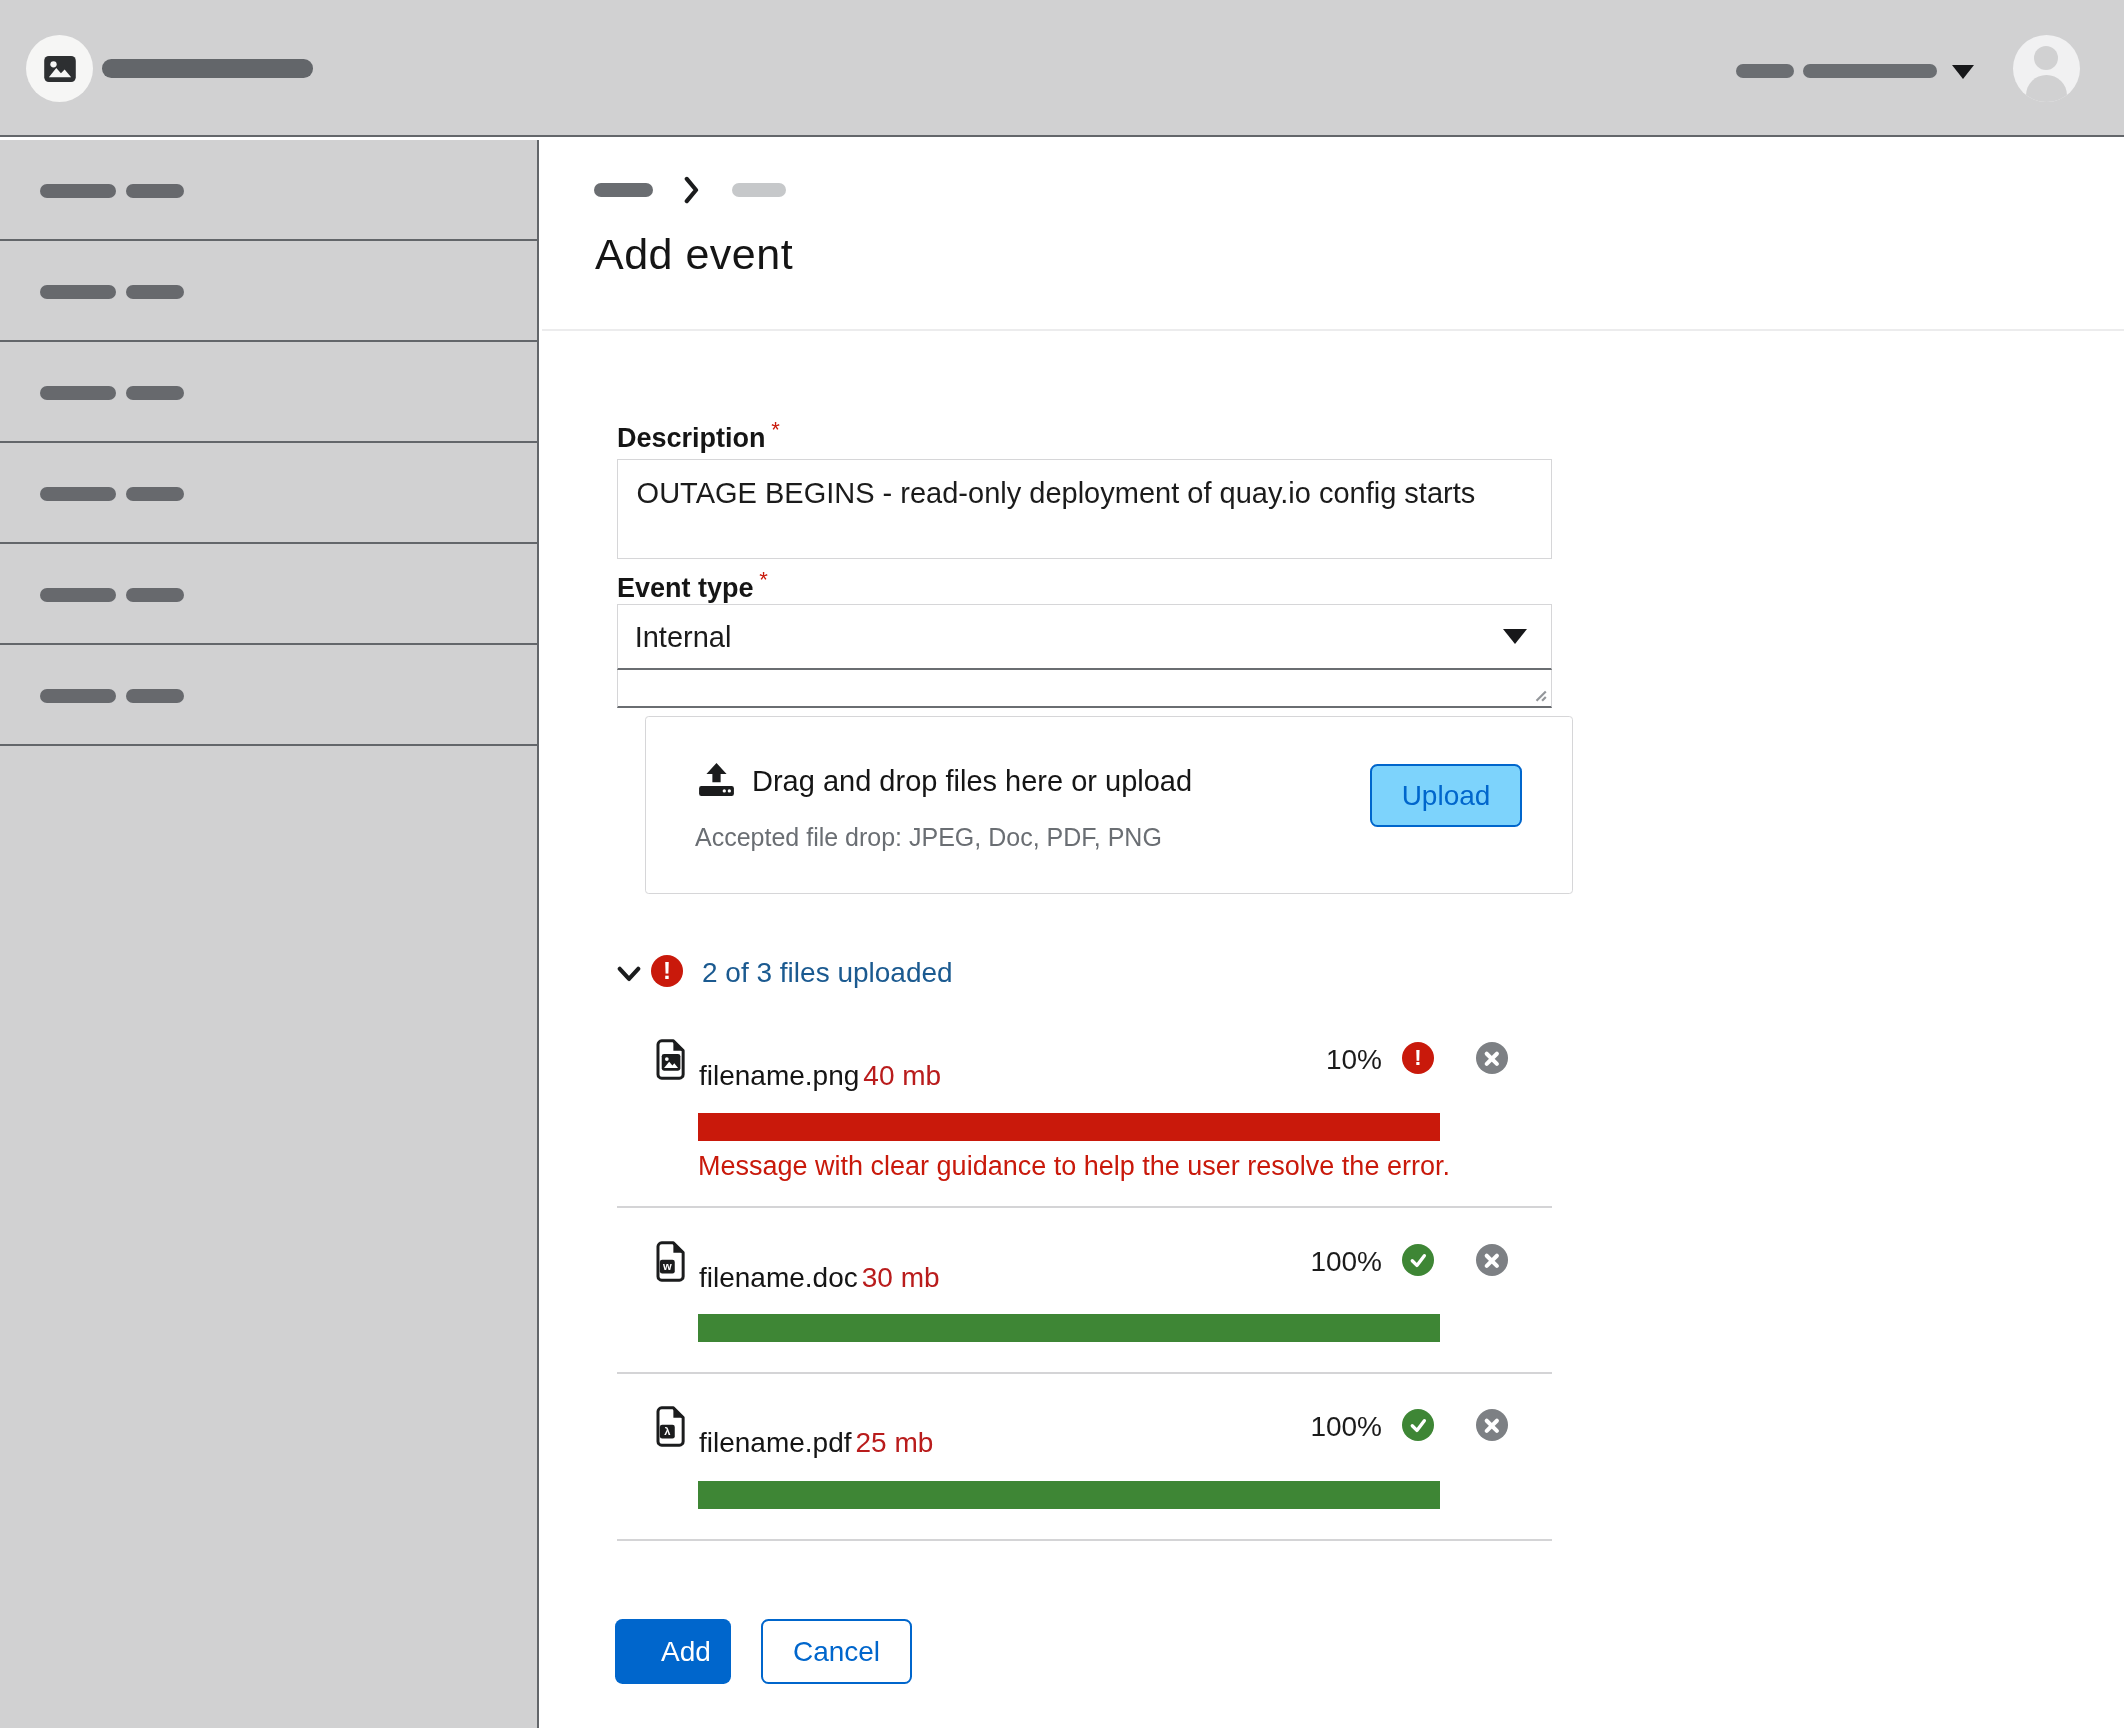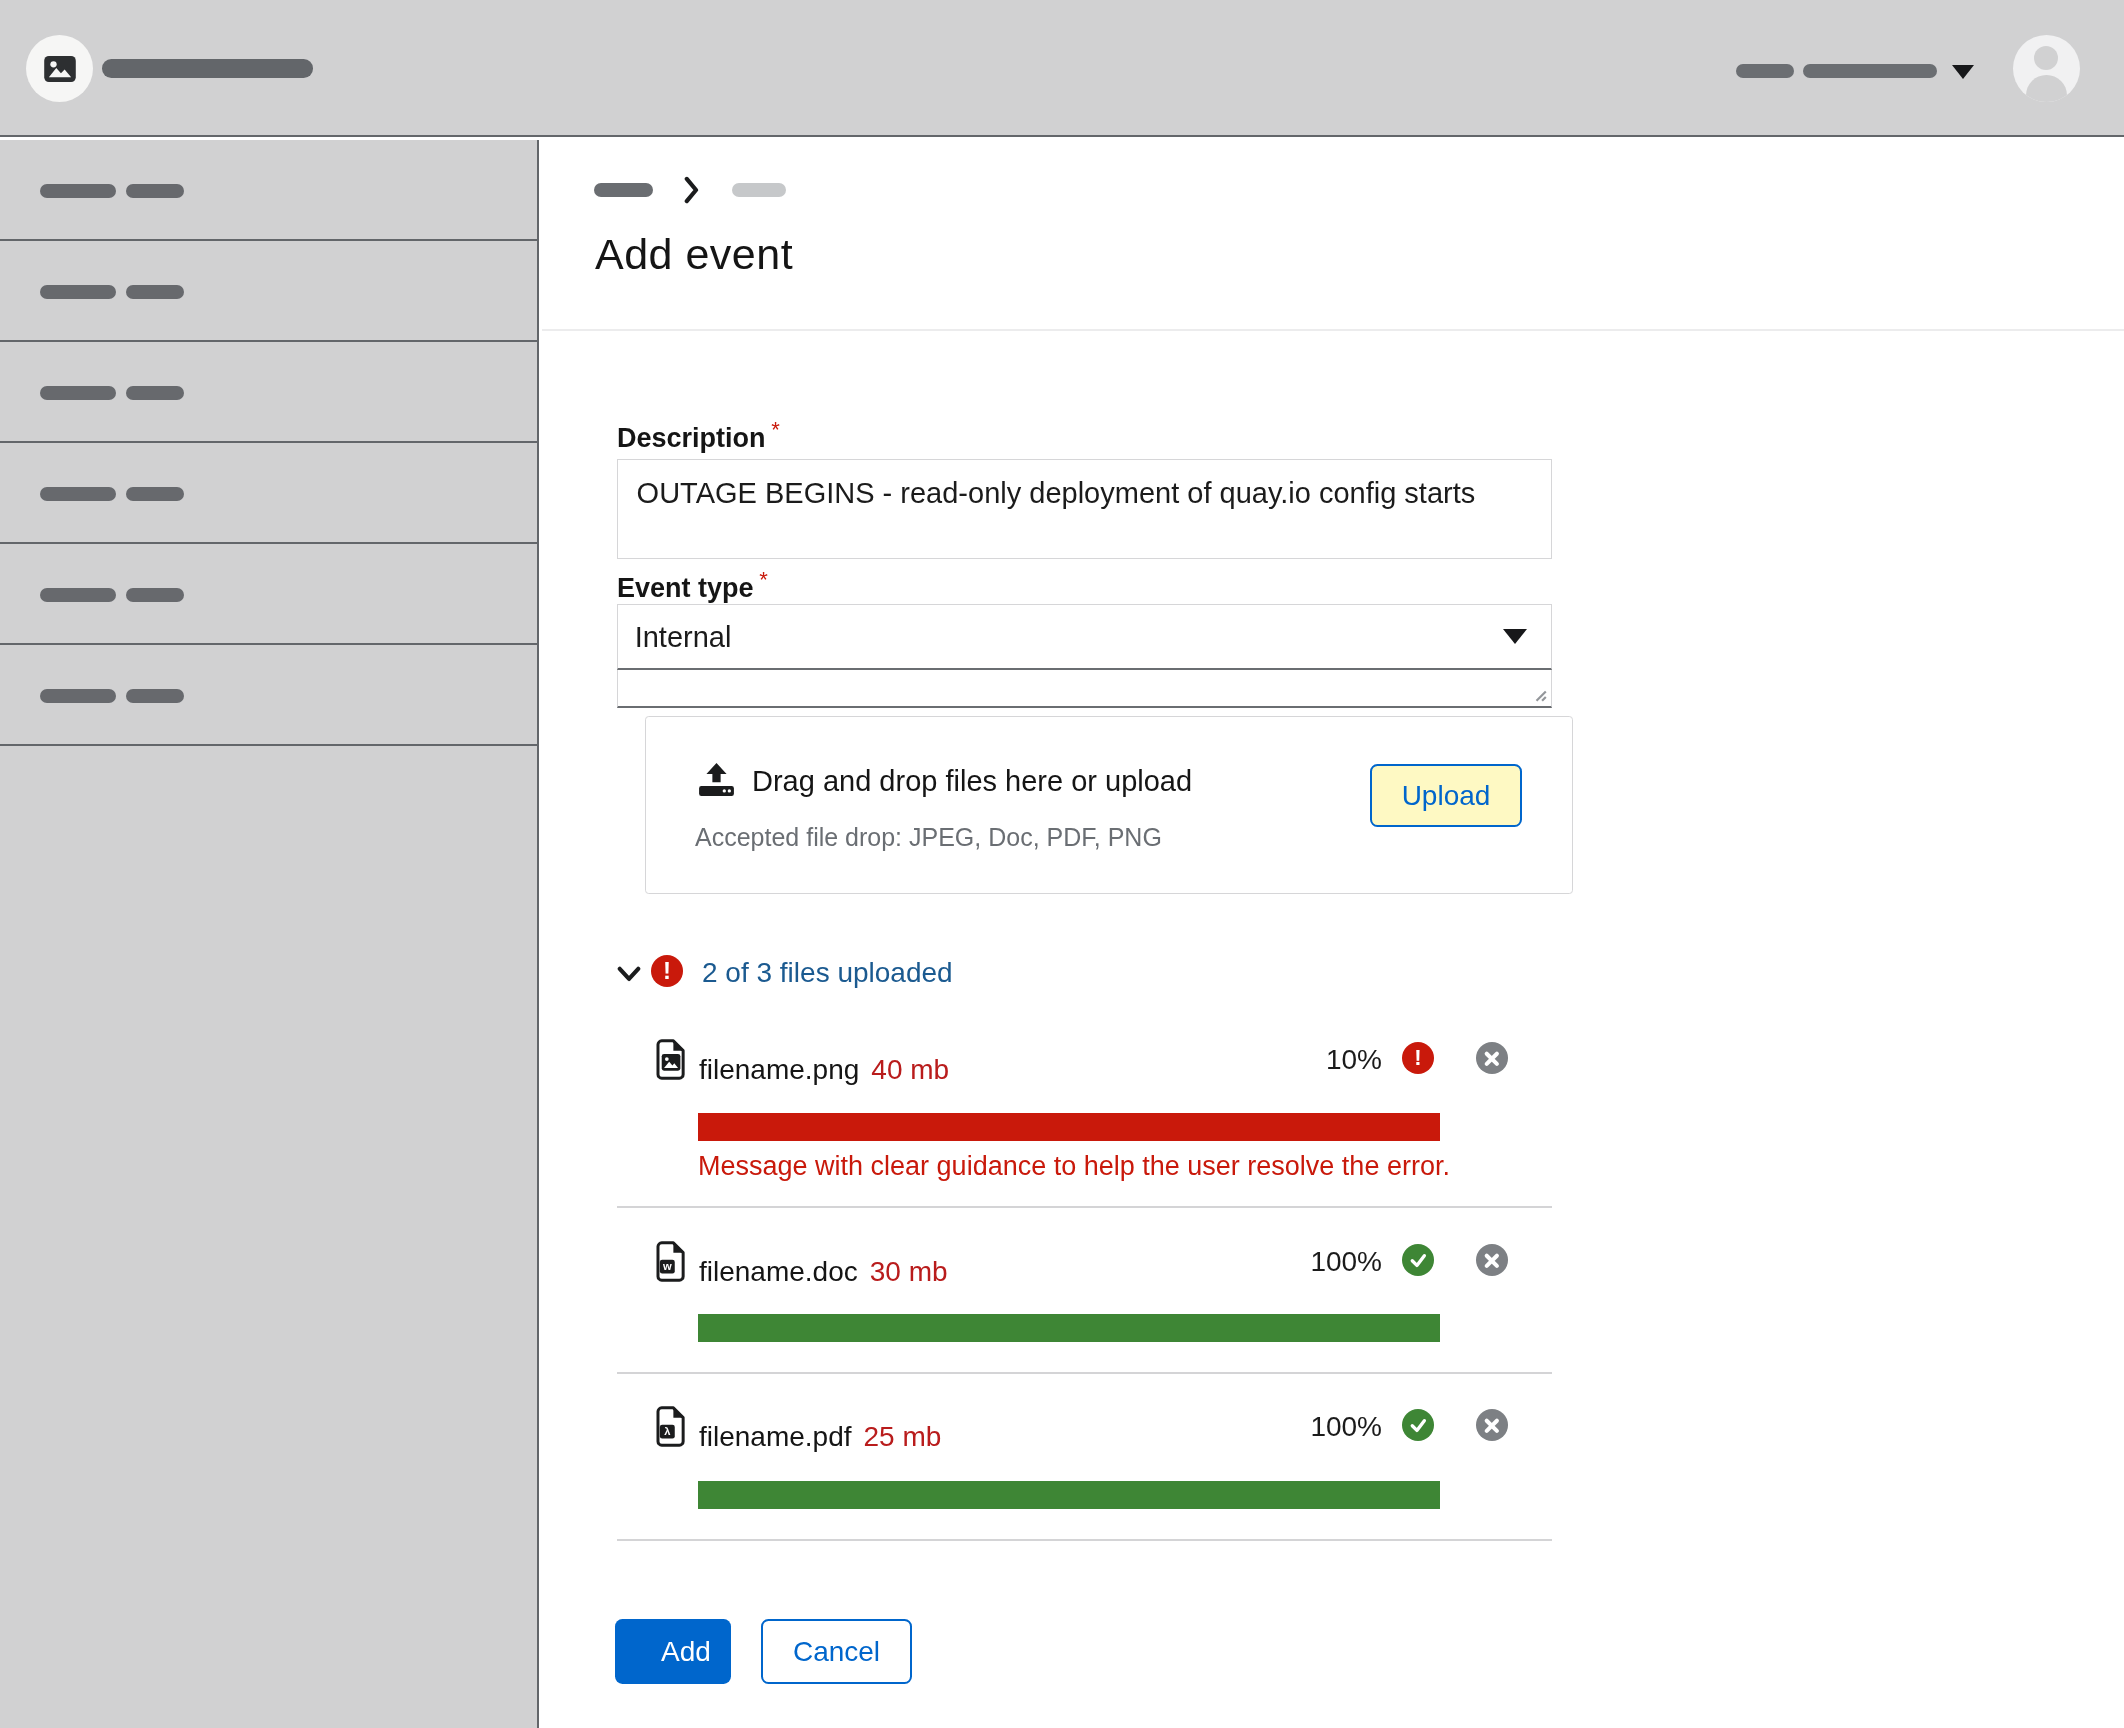--- a/index.html
+++ b/index.html
@@ -45,33 +45,33 @@
   .select-value { position:absolute; left:16.7px; top:50%; transform:translateY(-50%); font-size:29px; color:#1b1b1b; }
   .select-caret { position:absolute; right:24px; top:24px; width:0; height:0; border-left:12px solid transparent; border-right:12px solid transparent; border-top:15px solid #17181a; }
   .mini-ta { left:617px; top:670px; width:935px; height:38px; background:#fff; border-left:1.9px solid #d6d6d8; border-right:1.9px solid #d6d6d8; border-bottom:2.8px solid #6a6d71; }
   .grip { position:absolute; right:2.8px; bottom:2.8px; }
 
   
   .upload-card { left:617px; top:716px; width:928px; height:178px; background:#fff; border:1.9px solid #d6d6d8; border-radius:3.7px;margin-left:28px; }
   .upload-icon { position:absolute; left:53px; top:46px; }
   .upload-title { position:absolute; left:106px; top:48px; font-size:29px; color:#151515; }
   .upload-hint { position:absolute; left:49px; top:106px; font-size:25px; color:#6a6e73; }
-  .upload-btn { position:absolute; left:724px; top:47px; width:152px; height:63px; background:#fef9c3; border:2.8px solid #0066cc; border-radius:7.4px;
+  .upload-btn { position:absolute; left:724px; top:47px; width:152px; height:63px; background:#7dd3fc; border:2.8px solid #0066cc; border-radius:7.4px;
     color:#0066cc; font-size:28px; font-family:"Liberation Sans",sans-serif; cursor:pointer; }
 
   
   .st-toggle { left:617px; top:954px; width:935px; height:37px; cursor:pointer; }
   .st-chevron { position:absolute; left:0; top:12px; }
   .alert-circ { position:absolute; left:34px; top:0.9px; width:32px; height:32px; border-radius:50%; background:#c9190b; color:#fff;
     font-size:24px; font-weight:700; text-align:center; line-height:32px; }
   .st-text { position:absolute; left:85px; top:2.8px; font-size:28px; color:#1b5a90; }
 
   .file-row { left:617px; width:935px; height:48px; }
   .fr-icon { position:absolute; left:39px; top:3.7px; }
-  .fr-name-wrap { position:absolute; left:82px; top:19px; display:flex; gap:12px;justify-content:flex-end; }
+  .fr-name-wrap { position:absolute; left:82px; top:25px; display:flex; gap:4px;justify-content:flex-end; }
   .fr-name { font-size:28px; color:#151515; }
   .fr-size { font-size:28px; color:#b91c1c; }
   .fr-pct { position:absolute; right:170px; top:9.3px; width:148px; text-align:right; font-size:28px; color:#1b1b1b; }
   .circ-ic { position:absolute; width:32px; height:32px; border-radius:50%; top:7.4px; display:flex; align-items:center; justify-content:center; }
   .ic-status { right:118px; }
   .ic-status.err { background:#c9190b; color:#fff; font-size:22px; font-weight:700; }
   .ic-status.ok { background:#3e8635; }
   .ic-close { right:44px; background:#7d8084; cursor:pointer; border:none; padding:0; }
 
   .pbar { left:698px; width:742px; height:28px; }

